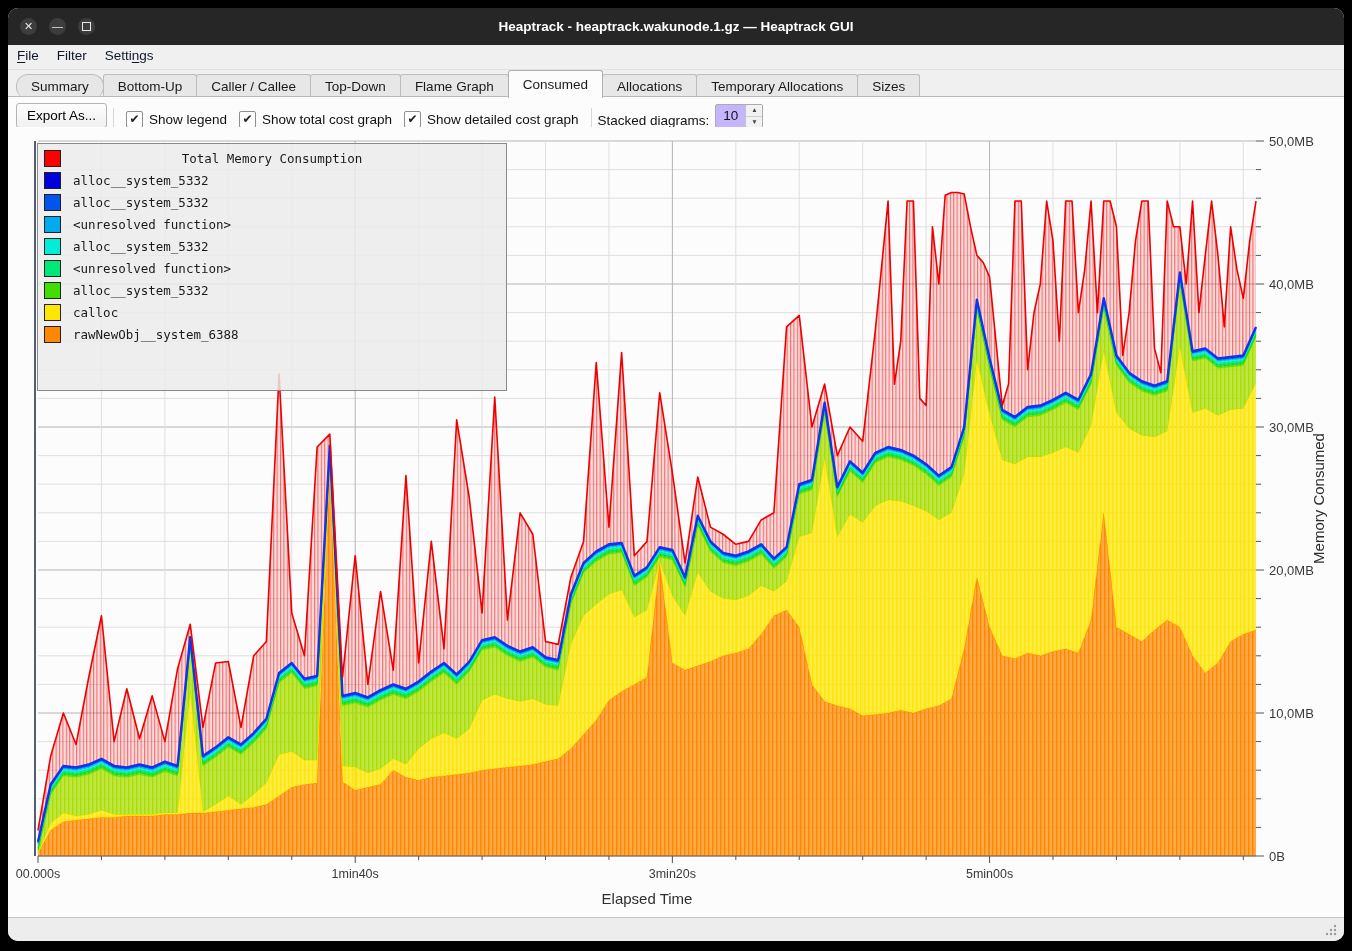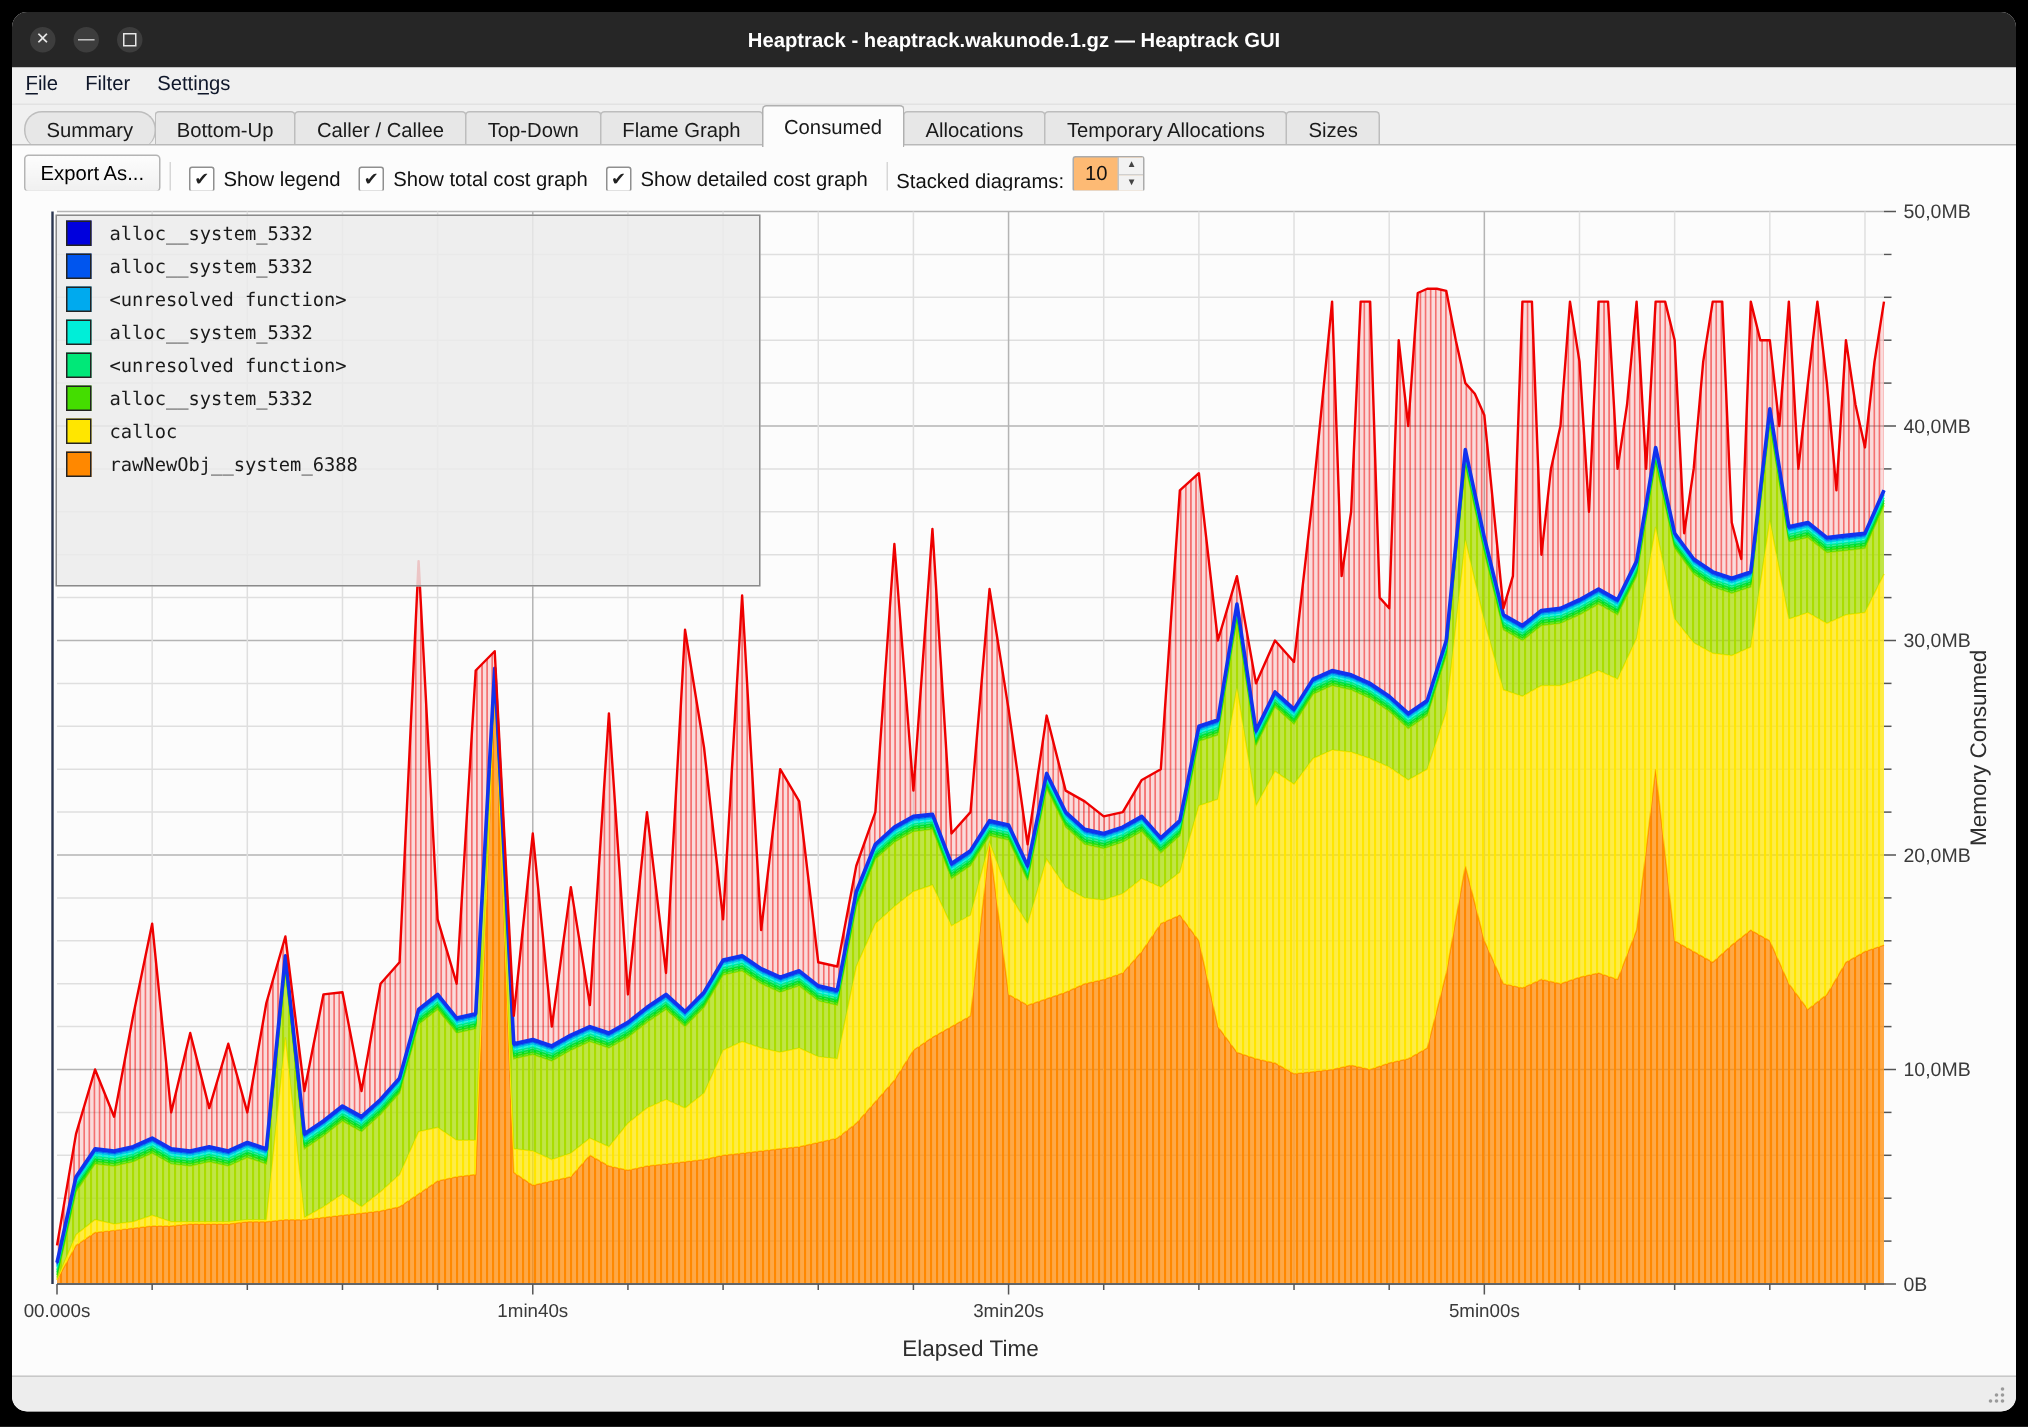--- a/index.html
+++ b/index.html
@@ -34,21 +34,21 @@
     border-top:1px solid #B9B9B9;}
   
   .toolbar{position:absolute;left:0;top:89px;width:100%;height:31px;display:flex;align-items:flex-end;
     font-size:13.5px;color:#111;}
   .btn{margin-left:8px;padding:4px 10px;background:linear-gradient(#FDFDFD,#F0F0F0);
     border:1px solid #B4B4B4;border-radius:3px;font-size:13.5px;cursor:default;}
   .tb-sep{width:1px;height:20px;background:#D7D7D7;margin:0 6px;}
   .cb-wrap{display:flex;align-items:center;margin:0 6px;cursor:default;}
   .cb{width:15px;height:15px;background:#fff;border:1px solid #8f8f8f;border-radius:2px;
     font-size:12px;line-height:14px;text-align:center;color:#222;margin-right:6px;}
-  .spin{display:inline-flex;margin-left:6px;border:1px solid #ABABAB;border-radius:2px;background:#fdba74;height:22px;}
+  .spin{display:inline-flex;margin-left:6px;border:1px solid #ABABAB;border-radius:2px;background:#c4b5fd;height:22px;}
   .spin-val{padding:2px 7px;font-size:13.5px;line-height:18px;}
   .spin-btns{display:flex;flex-direction:column;border-left:1px solid #C4C4C4;width:16px;}
   .spin-btns div{flex:1;font-size:6.5px;line-height:10px;text-align:center;color:#444;background:#F2F2F2;cursor:default;}
   .spin-btns div:first-child{border-bottom:1px solid #D0D0D0;}
   
   .chart-wrap{position:absolute;left:0;top:119px;width:1336px;height:790px;background:#FCFCFC;}
   
   .legend{position:absolute;left:29px;top:16px;width:468px;height:246px;
     background:rgba(235,235,235,0.84);border:1px solid #8A8A8A;
     font-family:"DejaVu Sans Mono",monospace;font-size:12.5px;color:#1a1a1a;z-index:10;}
@@ -279,20 +279,24 @@
           <line x1="1248" y1="14" x2="1256" y2="14" stroke="#555" stroke-width="1"></line>
           <text x="1261" y="733.5" font-size="13" fill="#3a3a3a" font-weight="500">0B</text>
           <text x="1261" y="590.5" font-size="13" fill="#3a3a3a" font-weight="500">10,0MB</text>
           <text x="1261" y="447.5" font-size="13" fill="#3a3a3a" font-weight="500">20,0MB</text>
           <text x="1261" y="304.5" font-size="13" fill="#3a3a3a" font-weight="500">30,0MB</text>
           <text x="1261" y="161.5" font-size="13" fill="#3a3a3a" font-weight="500">40,0MB</text>
           <text x="1261" y="18.5" font-size="13" fill="#3a3a3a" font-weight="500">50,0MB</text>
           <text x="1316" y="371.5" text-anchor="middle" font-size="15" fill="#2e2e2e" transform="rotate(-90 1316 371.5)">Memory Consumed</text>
         </svg>
       <div class="legend" id="legend">
+          <div class="lg-row lg-title-row" style="margin-top: 3px;">
+            <span class="lg-swatch" style="background: rgb(255, 0, 0);"></span>
+            <span class="lg-title">Total Memory Consumption</span>
+          </div>
           <div class="lg-row">
             <span class="lg-swatch" style="background: rgb(0, 0, 221);"></span>
             <span class="lg-label">alloc__system_5332</span>
           </div>
           <div class="lg-row">
             <span class="lg-swatch" style="background: rgb(0, 85, 238);"></span>
             <span class="lg-label">alloc__system_5332</span>
           </div>
           <div class="lg-row">
             <span class="lg-swatch" style="background: rgb(0, 170, 238);"></span>

